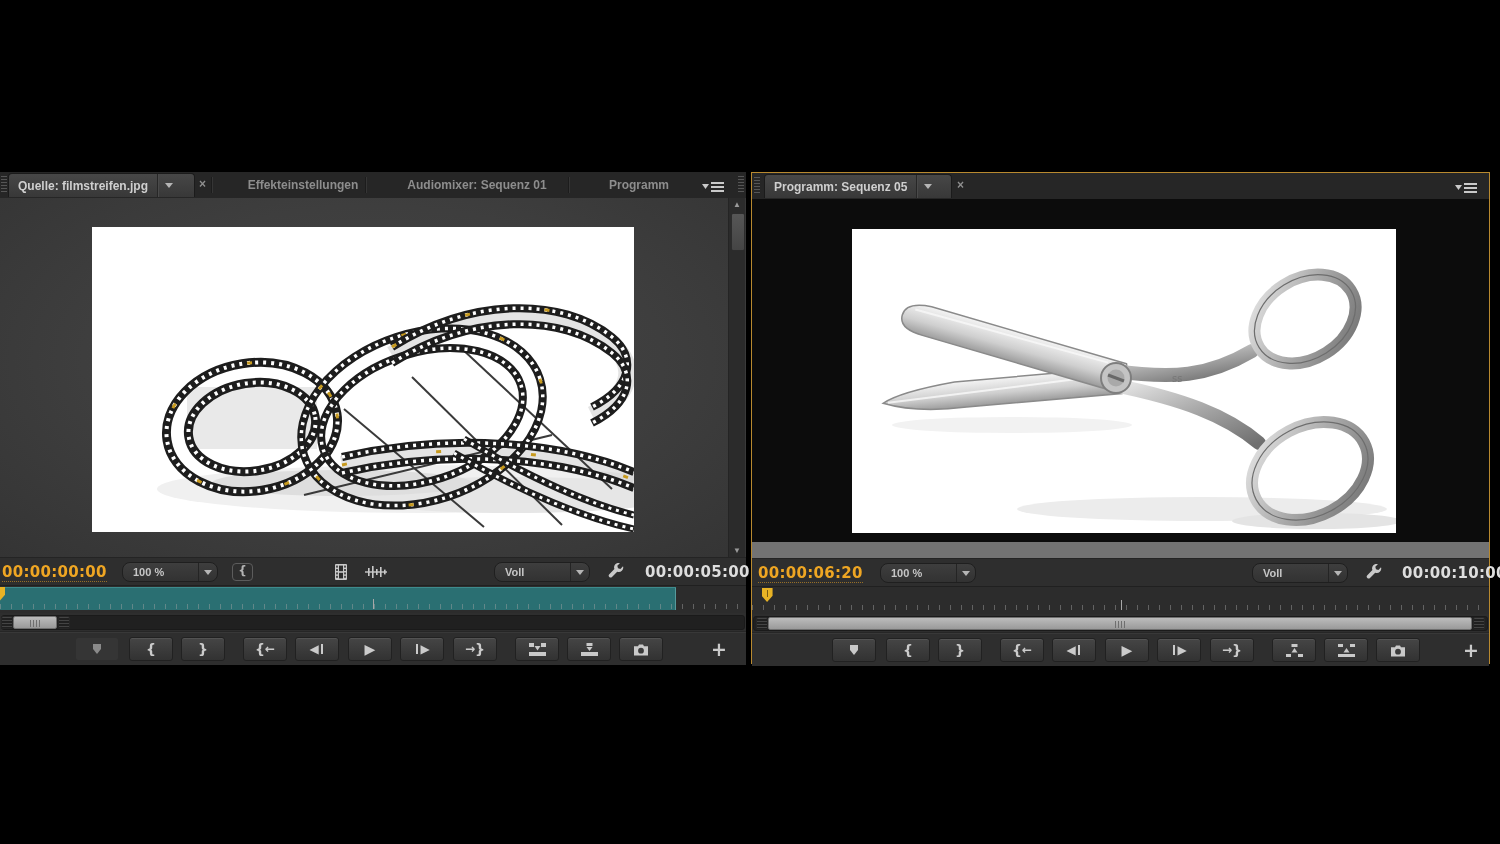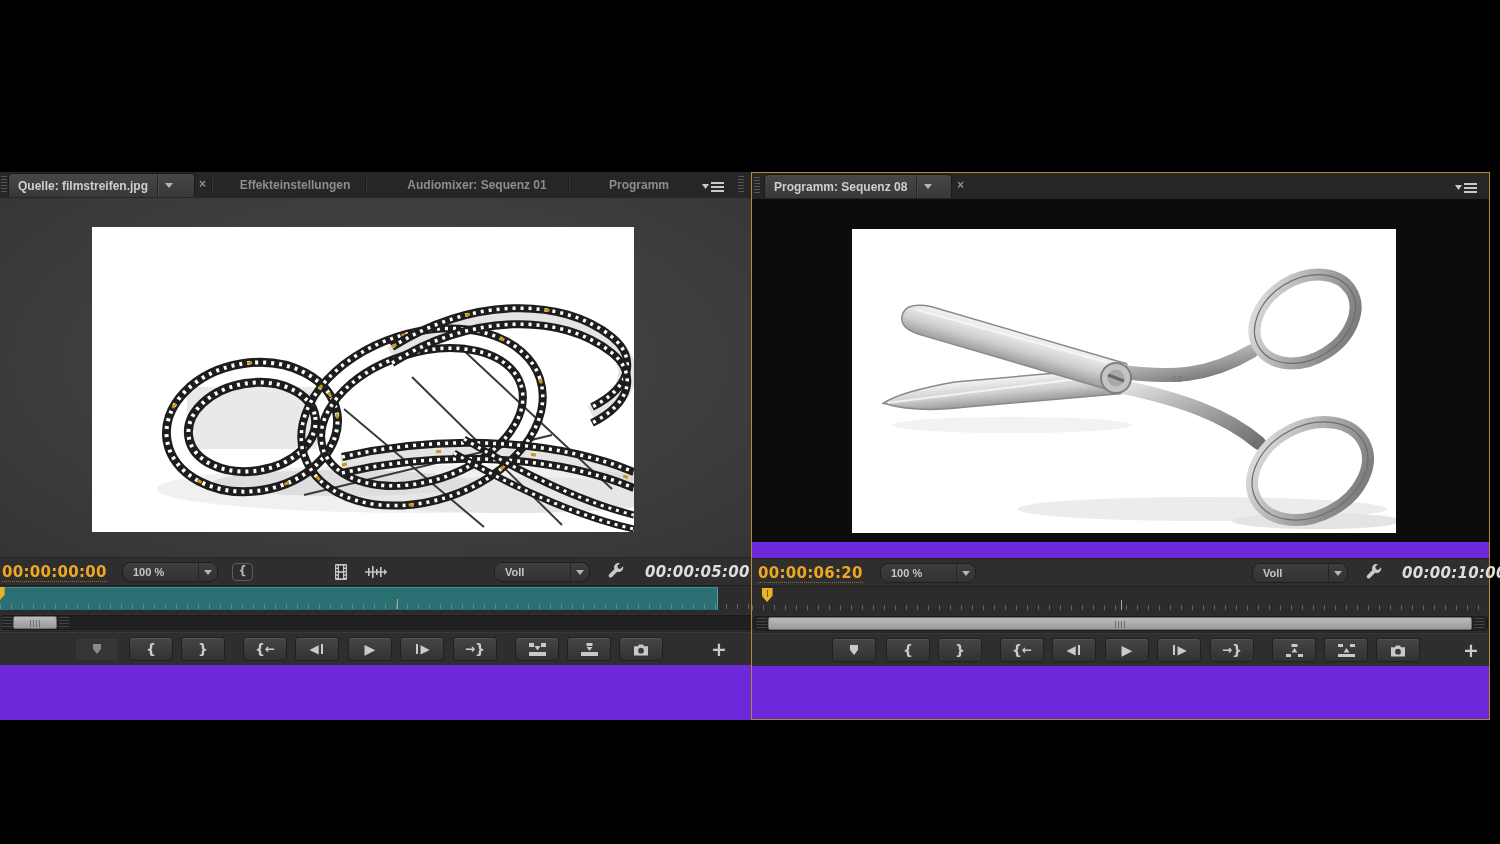--- a/index.html
+++ b/index.html
@@ -1,18 +1,18 @@
 <!DOCTYPE html>
 <html style="--accent: #efa623; --focus: #b8892f; --teal: #2a6f72; --gold: #e8b325;"><head>
 <meta charset="utf-8">
 <style>
   html,body{margin:0;padding:0;background:#000;}
   .stage{position:relative;width:1500px;height:844px;background:#000;overflow:hidden;
          font-family:"Liberation Sans",sans-serif;-webkit-font-smoothing:antialiased;}
-  .panel{position:absolute;top:172px;height:548px;background:#6d28d9;padding-left:47px;}
+  .panel{position:absolute;top:172px;height:492px;background:#737373;}
   .panel.left{left:0;width:746px;}
   .panel.right{left:751px;width:739px;border:1px solid var(--focus,#b8892f);box-sizing:border-box;}
 
   
   .tabbar{position:absolute;top:0;left:0;right:0;height:26px;background:#262626;border-bottom:1px solid #161616;}
   .grip-v{position:absolute;top:4px;bottom:4px;width:6px;
           background:repeating-linear-gradient(to bottom,rgba(255,255,255,.22) 0 1px,transparent 1px 3px);}
   .tab{position:absolute;top:1px;height:24px;display:flex;align-items:center;
        font-size:12px;font-weight:bold;color:#8d8d8d;}
   .tab.raised{background:linear-gradient(#474747,#383838);border:1px solid #1b1b1b;border-bottom:none;
@@ -40,21 +40,21 @@
 
   
   .viewscroll{position:absolute;left:0;right:0;top:369px;height:16px;background:#272727;border-top:1px solid #1d1d1d;}
   .hs-arrow{position:absolute;top:0;height:16px;width:14px;font-size:9px;line-height:16px;text-align:center;color:#8f8f8f;}
   .view-thumb{position:absolute;top:2px;height:11px;background:linear-gradient(#4e4e4e,#424242);border:1px solid #333;border-radius:2px;}
 
   
   .controls{position:absolute;left:0;right:0;top:385px;height:28px;background:#2e2e2e;border-top:1px solid #242424;}
   .tc{position:absolute;top:5px;font-family:"DejaVu Sans",sans-serif;font-weight:bold;font-size:15px;letter-spacing:.3px;white-space:nowrap;}
   .tc.pos{color:var(--accent,#efa623);border-bottom:1px dotted rgba(239,166,35,.55);padding-bottom:0px;}
-  .tc.dur{color:#dedede;font-style:italic;}
+  .tc.dur{color:#dedede;}
   .dropdown{position:absolute;top:4px;width:96px;height:20px;box-sizing:border-box;display:flex;align-items:center;
             background:linear-gradient(#3e3e3e,#323232);border:1px solid #1f1f1f;border-radius:8px;
             color:#c6c6c6;font-size:11px;font-weight:bold;}
   .dropdown .val{flex:1;padding-left:10px;white-space:nowrap;}
   .dropdown .arr{width:18px;align-self:stretch;border-left:1px solid #242424;display:flex;align-items:center;justify-content:center;}
   .mini-btn{position:absolute;top:5px;width:21px;height:18px;box-sizing:border-box;border:1px solid #5c5c5c;border-radius:4px;
             color:#b3b3b3;font:bold 12px "DejaVu Sans",sans-serif;text-align:center;line-height:15px;}
   .cicon{position:absolute;}
 
   
@@ -102,21 +102,21 @@
       <div class="grip-v" style="left:1px"></div>
       <div class="tab raised" style="left:8px;width:187px">
         <span class="lbl">Quelle: filmstreifen.jpg</span>
         <span class="ddsep"></span>
         <span class="ddarr">
             <span class="tri-down"></span>
           </span>
       </div>
       <span class="tab-close" style="left:199px">×</span>
       <div class="tabsep" style="left:211px"></div>
-      <div class="tab flat" style="left:220px;width:150px">Effekteinstellungen</div>
+      <div class="tab flat" style="left:228px;width:150px">Effekteinstellungen</div>
       <div class="tabsep" style="left:365px"></div>
       <div class="tab flat" style="left:377px;width:200px">Audiomixer: Sequenz 01</div>
       <div class="tabsep" style="left:568px"></div>
       <div class="tab flat" style="left:570px;width:138px">Programm</div>
       <div class="panel-menu" style="left:702px">
         <svg width="24" height="12" viewBox="0 0 24 12">
             <polygon class="ic" points="0,3 7,3 3.5,8"></polygon>
             <rect class="ic" x="9" y="1" width="13" height="2"></rect>
             <rect class="ic" x="9" y="5" width="13" height="2"></rect>
             <rect class="ic" x="9" y="9" width="13" height="2"></rect>
@@ -315,21 +315,21 @@
       </div>
       <div class="plusbtn" style="left:706px">+</div>
     </div>
   </section>
 
   <section class="panel right">
 
     <div class="tabbar">
       <div class="grip-v" style="left:2px"></div>
       <div class="tab raised" style="left:12px;width:188px">
-        <span class="lbl">Programm: Sequenz 08</span>
+        <span class="lbl">Programm: Sequenz 05</span>
         <span class="ddsep"></span>
         <span class="ddarr">
             <span class="tri-down"></span>
           </span>
       </div>
       <span class="tab-close" style="left:205px">×</span>
       <div class="panel-menu" style="right:10px">
         <svg width="24" height="12" viewBox="0 0 24 12">
             <polygon class="ic" points="0,3 7,3 3.5,8"></polygon>
             <rect class="ic" x="9" y="1" width="13" height="2"></rect>

